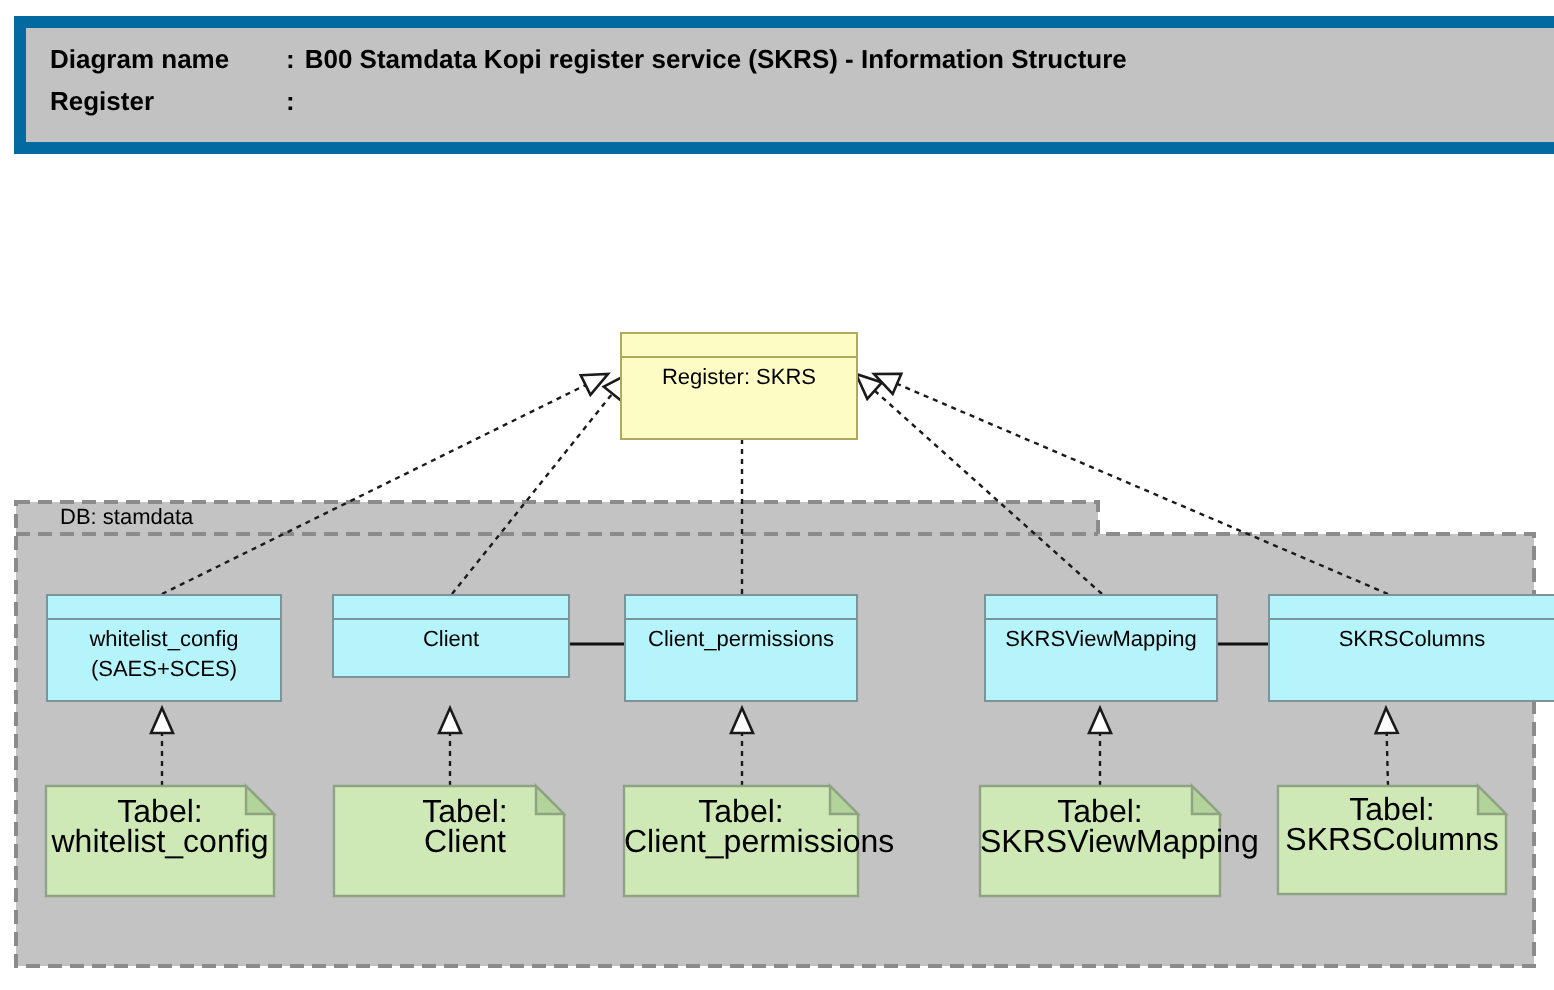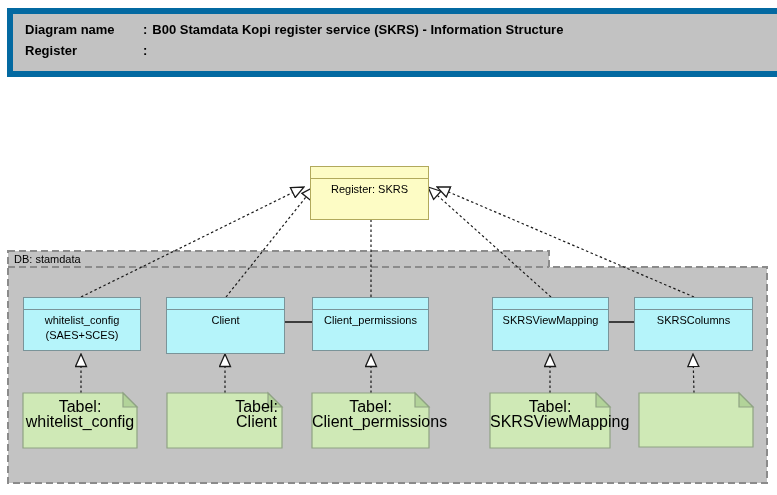--- a/index.html
+++ b/index.html
@@ -27,21 +27,21 @@
     padding-top:3px;white-space:pre-line;
   }
   .register{background:#fdfcc5;border:1px solid #b1a95c;}
   .register .strip{border-color:#b1a95c;}
   .entity{background:#b5f4fa;border:1px solid #7a9499;}
   .entity .strip{border-color:#7a9499;}
 
   
   .container-label{
     position:absolute;left:8px;top:252px;width:540px;height:15px;z-index:2;
-    font-size:11px;line-height:15px;padding-left:6px;
+    font-size:11px;line-height:15px;padding-left:22px;
   }
 
   
   .note-text{
     position:absolute;z-index:3;text-align:center;font-size:16px;line-height:15px;
     padding-top:6px;white-space:pre-line;box-sizing:border-box;
   }
 </style>
 </head>
 <body>
@@ -109,38 +109,39 @@
     <div class="body">Register: SKRS</div>
   </div>
 
   <div class="container-label">DB: stamdata</div>
 
   <div class="node entity" style="left:23px;top:297px;width:118px;height:54px;">
     <div class="strip"></div>
     <div class="body">whitelist_config
 (SAES+SCES)</div>
   </div>
-  <div class="node entity" style="left:166px;top:297px;width:119px;height:57px;">
+  <div class="node entity" style="left:166px;top:297px;width:119px;height:42px;">
     <div class="strip"></div>
     <div class="body">Client</div>
   </div>
   <div class="node entity" style="left:312px;top:297px;width:117px;height:54px;">
     <div class="strip"></div>
     <div class="body">Client_permissions</div>
   </div>
   <div class="node entity" style="left:492px;top:297px;width:117px;height:54px;">
     <div class="strip"></div>
     <div class="body">SKRSViewMapping</div>
   </div>
-  <div class="node entity" style="left:634px;top:297px;width:119px;height:54px;">
+  <div class="node entity" style="left:634px;top:297px;width:144px;height:54px;">
     <div class="strip"></div>
     <div class="body">SKRSColumns</div>
   </div>
 
   <div class="note-text" style="left:23px;top:393px;width:114px;height:55px;">Tabel:
 whitelist_config</div>
-  <div class="note-text" style="left:178px;top:393px;width:115px;height:55px;padding-left:42px;">Tabel: Client</div>
+  <div class="note-text" style="left:154px;top:393px;width:115px;height:55px;padding-left:42px;">Tabel: Client</div>
   <div class="note-text" style="left:312px;top:393px;width:117px;height:55px;">Tabel:
 Client_permissions</div>
   <div class="note-text" style="left:490px;top:393px;width:120px;height:55px;">Tabel:
 SKRSViewMapping</div>
+  <div class="note-text" style="left:639px;top:393px;width:114px;height:54px;padding-top:5px;">Tabel: SKRSColumns</div>
 
 </div>
 
 </body></html>

